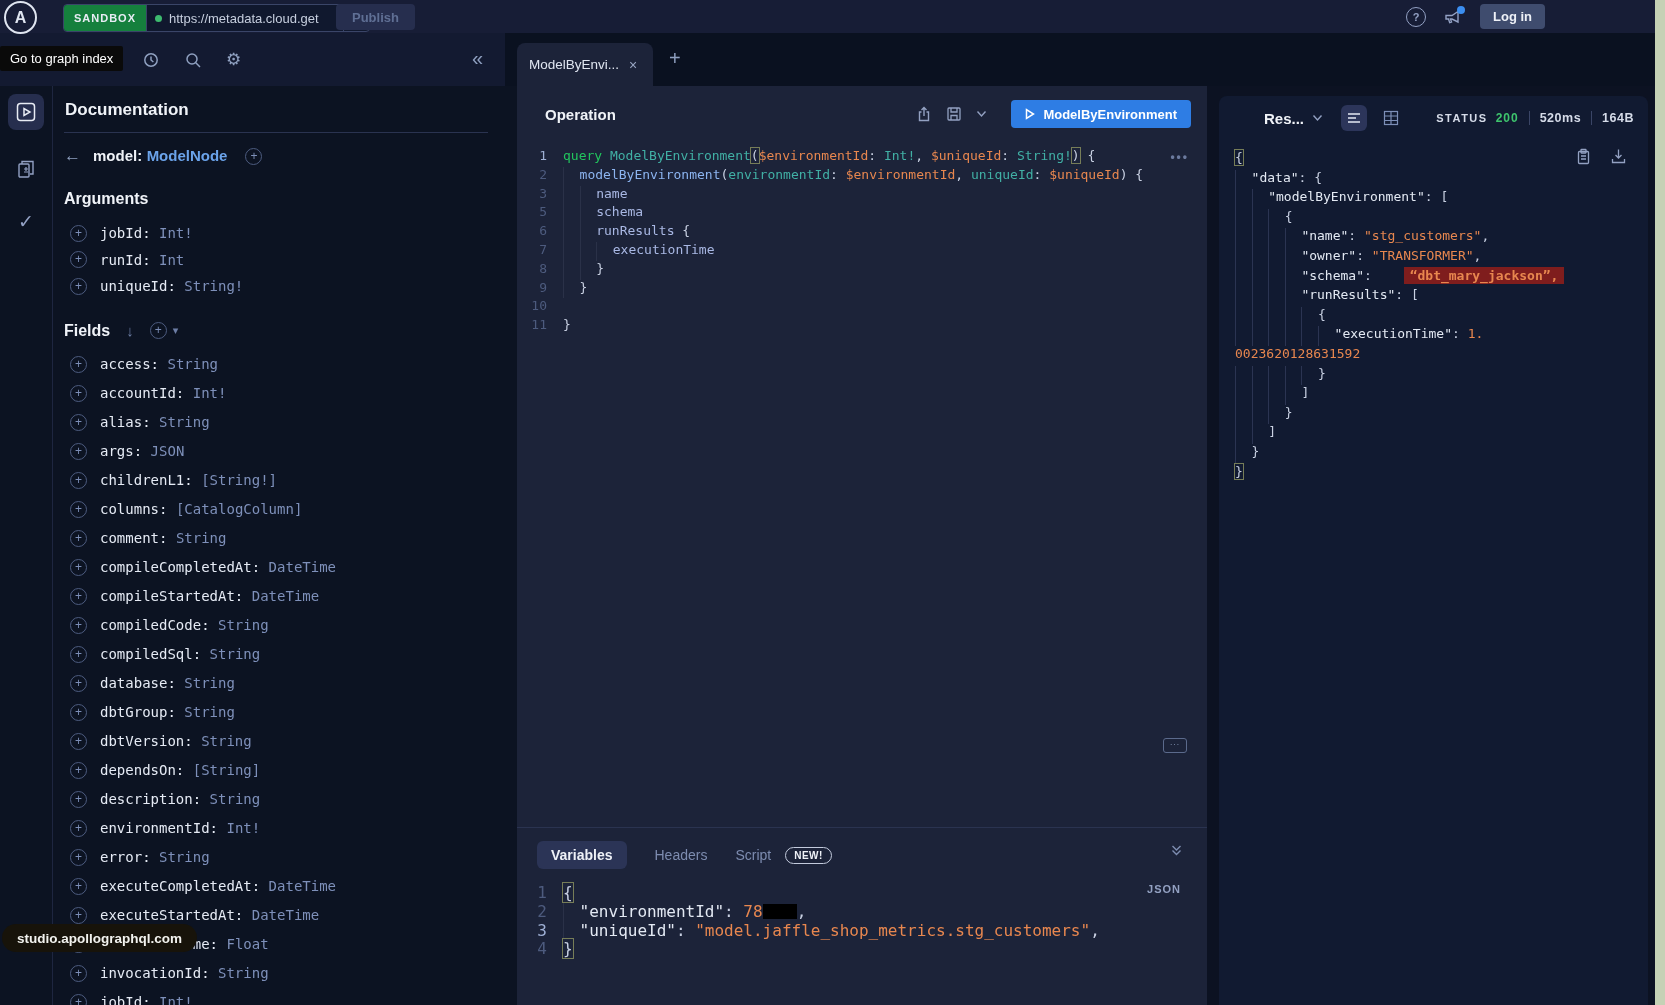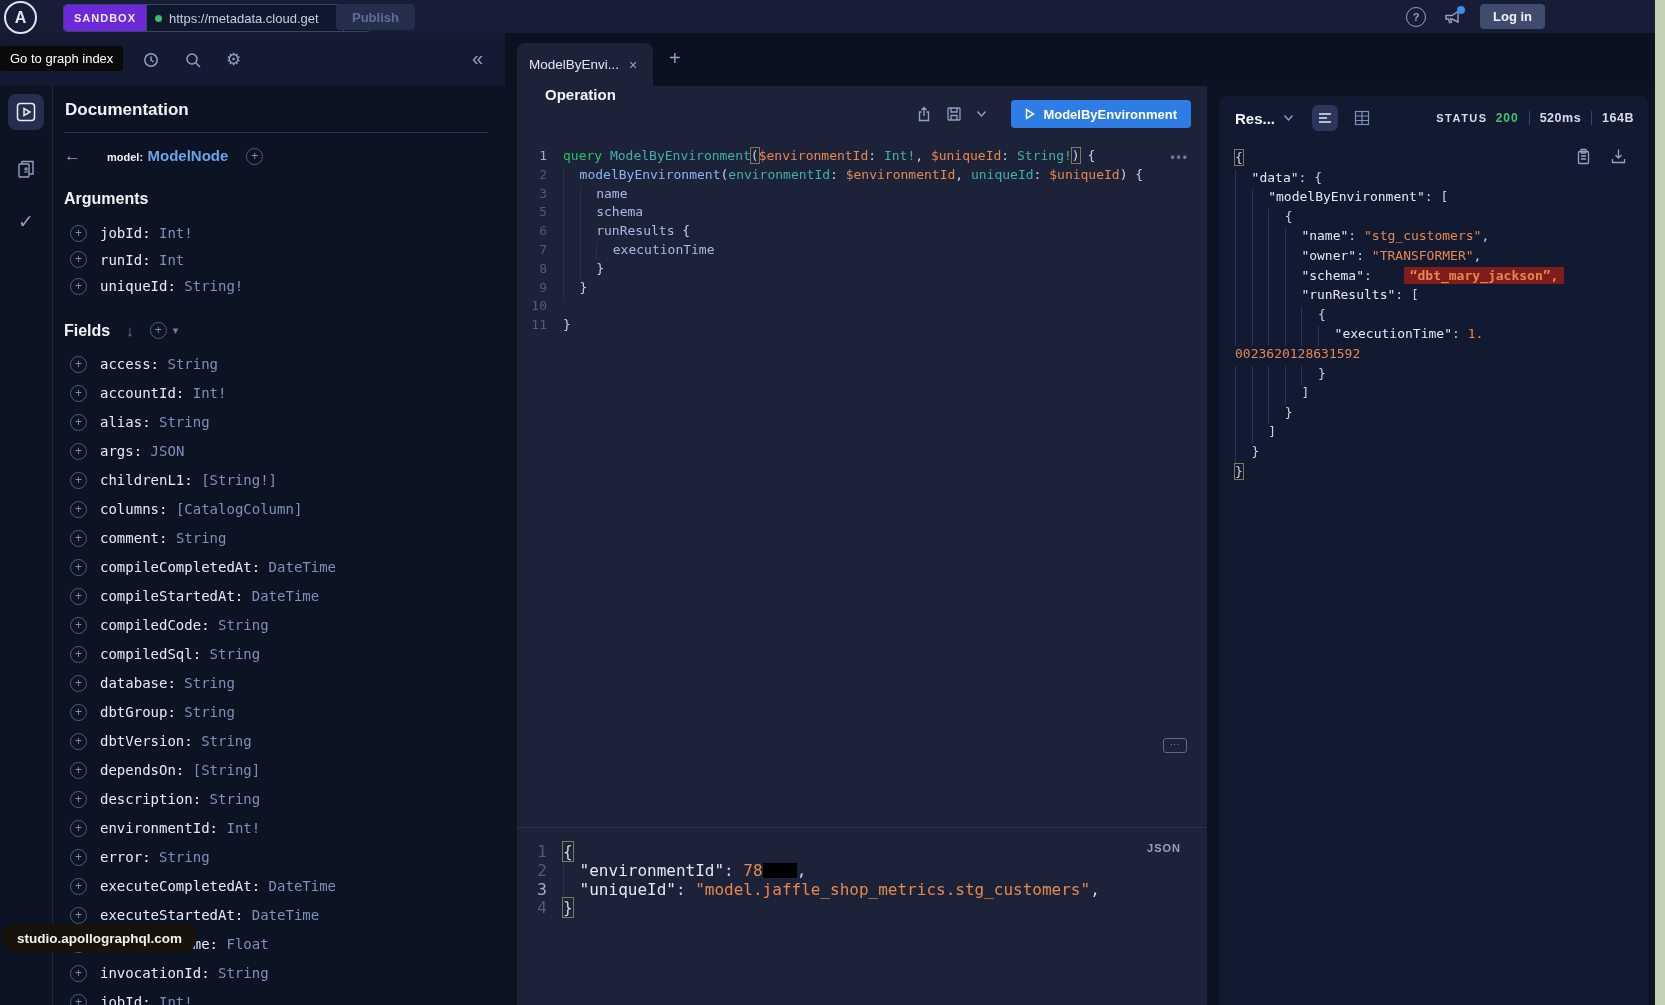--- a/index.html
+++ b/index.html
@@ -8,21 +8,21 @@
   .mono{font-family:"DejaVu Sans Mono",monospace;}
 
   
   .topbar{position:absolute;left:0;top:0;width:1655px;height:33px;background:#171d36;
           display:flex;align-items:center;z-index:3;}
   .logo{position:absolute;left:4px;top:1px;width:33px;height:33px;border:2px solid #dfe5f0;
         border-radius:50%;box-sizing:border-box;display:flex;align-items:center;justify-content:center;
         font-size:16px;font-weight:bold;color:#dfe5f0;background:#171d36;z-index:6;}
   .url-wrap{position:absolute;left:63px;top:4px;height:26px;display:flex;align-items:stretch;
             border:1px solid #3a4568;border-radius:4px;background:#10182e;overflow:hidden;}
-  .sandbox{background:#6d28d9;padding:0 10px;display:flex;align-items:center;font-size:11px;
+  .sandbox{background:#15803d;padding:0 10px;display:flex;align-items:center;font-size:11px;
            font-weight:bold;letter-spacing:1px;color:#e8ecf4;border-right:1px solid #3a4568;}
   .url{display:flex;align-items:center;gap:7px;padding:0 8px;font-size:13px;color:#c6cede;width:180px;overflow:hidden;white-space:nowrap;}
   .gdot{width:7px;height:7px;border-radius:50%;background:#3dba6f;flex:none;}
   .url-gear{display:flex;align-items:center;padding:0 6px;border-left:1px solid #3a4568;color:#93a1c4;font-size:15px;}
   .publish{position:absolute;left:336px;top:4px;height:26px;padding:0 16px;background:#262e4e;
            color:#5f6f94;font-size:13px;font-weight:600;border:none;border-radius:4px;}
   .top-right{position:absolute;right:110px;top:0;height:33px;display:flex;align-items:center;gap:18px;}
   .qmark{width:18px;height:18px;border:1.5px solid #93a1c4;border-radius:50%;color:#93a1c4;
          font-size:11px;display:flex;align-items:center;justify-content:center;font-weight:bold;}
   .mega{position:relative;color:#93a1c4;}
@@ -55,39 +55,39 @@
   .rail-btn.sel{background:#262e4e;color:#e8ecf4;}
   .rail-check{color:#93a1c4;font-size:19px;}
 
   
   .docs{position:absolute;left:53px;top:86px;width:464px;bottom:0;background:#0c1322;
         padding:14px 4px 0 11px;box-sizing:border-box;overflow:hidden;}
   .docs-title{font-size:17px;font-weight:bold;color:#f0f3f8;margin-left:1px;}
   .docs-div{width:424px;height:1px;background:#2a3350;margin-top:12px;}
   .crumb{display:flex;align-items:center;margin-top:13px;gap:12px;}
   .back-arrow{color:#8fa0c0;font-size:17px;}
-  .crumb-label{font-size:11px;font-weight:bold;color:#f0f3f8;margin-left:14px;}
+  .crumb-label{font-size:15px;font-weight:bold;color:#f0f3f8;}
   .crumb-type{font-size:15px;font-weight:bold;color:#6ba3ea;}
   .sec-title{font-size:16px;font-weight:bold;color:#f0f3f8;margin-top:24px;}
   .args{margin-top:12px;}
   .doc-row{display:flex;align-items:center;height:26.5px;}
   .fields .doc-row{height:29px;}
   .plus-circle{width:17px;height:17px;border:1px solid #4d5c80;border-radius:50%;color:#7d8fb8;
                font-size:12px;line-height:15px;text-align:center;margin:0 13px 0 6px;flex:none;box-sizing:border-box;}
   .doc-row .mono{font-size:14px;}
   .fname{color:#e6ebf5;}
   .ftype{color:#7e90ba;}
   .fields-head{display:flex;align-items:center;margin-top:22px;gap:16px;}
   .sort-arrow{color:#6d7ea6;font-size:15px;}
   .mini-chev{color:#6d7ea6;font-size:11px;}
   .fields{margin-top:10px;}
 
   
   .main{position:absolute;left:517px;top:86px;width:690px;bottom:0;background:#1c2339;}
-  .op-head{display:flex;height:56px;padding:0 16px 0 28px;}
+  .op-head{display:flex;align-items:center;height:56px;padding:0 16px 0 28px;}
   .op-title{font-size:15px;font-weight:bold;color:#f0f3f8;}
   .op-icons{margin-left:auto;display:flex;align-items:center;gap:14px;color:#93a1c2;}
   .run-btn{height:28px;margin-left:10px;padding:0 14px;background:#2e7de4;border:none;border-radius:4px;
            color:#fff;font-size:13px;font-weight:600;display:flex;align-items:center;gap:8px;}
   .dots3{position:absolute;right:18px;top:64px;color:#6b7a9e;font-size:12px;letter-spacing:2px;font-weight:bold;}
   .editor{margin-top:6px;font-size:13px;}
   .cl{height:18.8px;white-space:pre;font-family:"DejaVu Sans Mono",monospace;}
   .ln{display:inline-block;width:30px;text-align:right;margin-right:16px;color:#4d5b7e;}
   .ln-a{color:#9fb0d5;}
   .ig{display:inline-block;width:15.6px;height:18.8px;border-left:1px solid #2a3148;vertical-align:top;}
@@ -107,21 +107,21 @@
   .vtab-sel{background:#2b3456;border-radius:6px;padding:6px 14px;font-size:14px;font-weight:bold;color:#eef1f7;}
   .vtab{color:#7d8cb0;font-size:14px;margin-left:28px;}
   .new-badge{margin-left:14px;border:1px solid #c3cbdd;border-radius:9px;padding:2px 8px;font-size:10px;
              font-weight:bold;color:#eef1f7;letter-spacing:0.5px;}
   .dbl-chev{position:absolute;right:24px;top:16px;color:#7d8cb0;}
   .vars-editor{margin-top:14px;position:relative;}
   .json-label{position:absolute;right:26px;top:0;font-size:11px;font-weight:bold;letter-spacing:1px;color:#93a1c2;}
 
   
   .resp{position:absolute;left:1219px;top:96px;width:429px;bottom:0;background:#111a31;border-radius:8px 8px 0 0;}
-  .resp-head{display:flex;align-items:center;height:44px;padding:0 0 0 16px;}
+  .resp-head{display:flex;align-items:center;height:44px;padding:0 0 0 16px;margin-left:29px;}
   .resp-title{font-size:15px;font-weight:bold;color:#f0f3f8;}
   .resp-chev{color:#93a1c2;margin-left:8px;}
   .fmt-btn{width:26px;height:26px;background:#2c355a;border-radius:6px;display:flex;align-items:center;
            justify-content:center;color:#e3e9f3;margin-left:18px;}
   .tbl-btn{color:#7d8fb8;margin-left:16px;display:flex;align-items:center;}
   .resp-stats{margin-left:auto;margin-right:14px;display:flex;align-items:center;font-size:11px;
               letter-spacing:1.5px;font-weight:600;color:#d5dbe8;}
   .st-200{color:#3ec46d;margin-left:8px;letter-spacing:1px;font-size:12px;}
   .st-div{width:1px;height:14px;background:#3a4566;margin:0 10px;}
   .st-val{letter-spacing:0.5px;font-size:12.5px;}
@@ -377,20 +377,31 @@
         <div class="cl"><span class="ln">6</span><span class="ig"></span><span class="ig"></span><span class="fld">runResults </span><span class="punc">{</span></div>
         <div class="cl"><span class="ln">7</span><span class="ig"></span><span class="ig"></span><span class="ig"></span><span class="fld">executionTime</span></div>
         <div class="cl"><span class="ln">8</span><span class="ig"></span><span class="ig"></span><span class="punc">}</span></div>
         <div class="cl"><span class="ln">9</span><span class="ig"></span><span class="punc">}</span></div>
         <div class="cl"><span class="ln">10</span></div>
         <div class="cl"><span class="ln">11</span><span class="punc">}</span></div>
       </div>
     <div class="kb-hint">···</div>
 
     <div class="vars">
+      <div class="vars-tabs">
+        <span class="vtab-sel">Variables</span>
+        <span class="vtab">Headers</span>
+        <span class="vtab">Script</span>
+        <span class="new-badge">NEW!</span>
+        <span class="dbl-chev">
+          <svg width="13" height="13" viewBox="0 0 13 13" fill="none" stroke="currentColor" stroke-width="1.4">
+            <path d="M2.5 2l4 4 4-4M2.5 6.5l4 4 4-4"></path>
+          </svg>
+        </span>
+      </div>
       <div class="vars-editor">
         <span class="json-label">JSON</span>
         <div id="vars-editor">
             <div class="cl"><span class="ln">1</span><span class="punc br">{</span></div>
             <div class="cl"><span class="ln">2</span><span class="ig"></span><span class="key">"environmentId"</span><span class="punc">: </span><span class="num">78</span><span class="redact"></span><span class="punc">,</span></div>
             <div class="cl"><span class="ln ln-a">3</span><span class="ig"></span><span class="key">"uniqueId"</span><span class="punc">: </span><span class="str">"model.jaffle_shop_metrics.stg_customers"</span><span class="punc">,</span></div>
             <div class="cl"><span class="ln">4</span><span class="punc br">}</span></div>
           </div>
       </div>
     </div>

